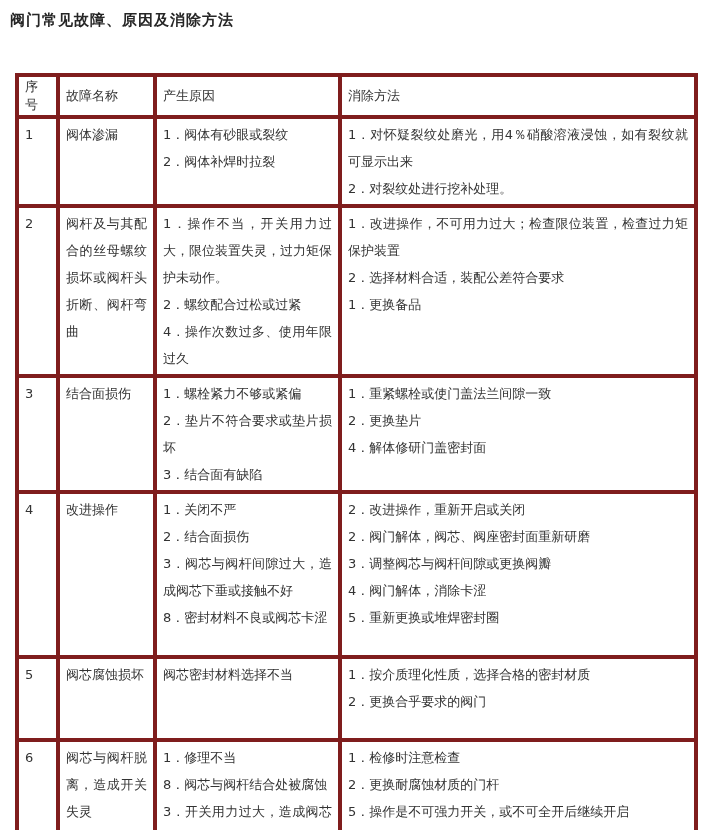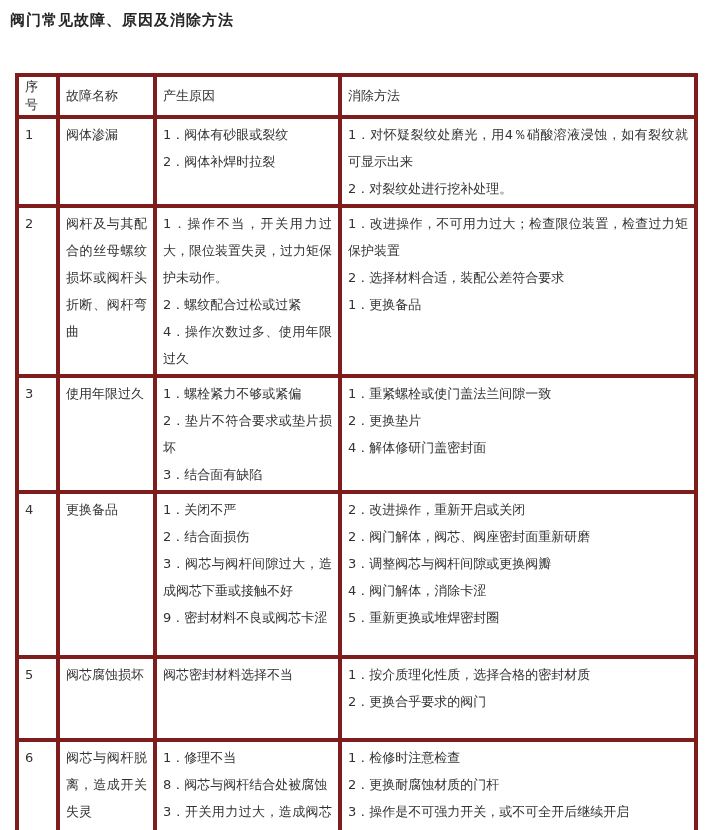--- a/index.html
+++ b/index.html
@@ -116,45 +116,45 @@
           <p class="line">1．改进操作，不可用力过大；检查限位装置，检查过力矩保护装置</p>
           <p class="line">2．选择材料合适，装配公差符合要求</p>
           <p class="line">1．更换备品</p>
         </td>
       </tr>
       <tr class="row-3">
         <td class="cell-no">
           <p class="line">3</p>
         </td>
         <td class="cell-fault">
-          <p class="line">使用年限过久</p>
+          <p class="line">结合面损伤</p>
         </td>
         <td class="cell-cause">
           <p class="line">1．螺栓紧力不够或紧偏</p>
           <p class="line">2．垫片不符合要求或垫片损坏</p>
           <p class="line">3．结合面有缺陷</p>
         </td>
         <td class="cell-remedy">
           <p class="line">1．重紧螺栓或使门盖法兰间隙一致</p>
           <p class="line">2．更换垫片</p>
           <p class="line">4．解体修研门盖密封面</p>
         </td>
       </tr>
       <tr class="row-4">
         <td class="cell-no">
           <p class="line">4</p>
         </td>
         <td class="cell-fault">
-          <p class="line">更换备品</p>
+          <p class="line">改进操作</p>
         </td>
         <td class="cell-cause">
           <p class="line">1．关闭不严</p>
           <p class="line">2．结合面损伤</p>
           <p class="line">3．阀芯与阀杆间隙过大，造成阀芯下垂或接触不好</p>
-          <p class="line">9．密封材料不良或阀芯卡涩</p>
+          <p class="line">8．密封材料不良或阀芯卡涩</p>
         </td>
         <td class="cell-remedy">
           <p class="line">2．改进操作，重新开启或关闭</p>
           <p class="line">2．阀门解体，阀芯、阀座密封面重新研磨</p>
           <p class="line">3．调整阀芯与阀杆间隙或更换阀瓣</p>
           <p class="line">4．阀门解体，消除卡涩</p>
           <p class="line">5．重新更换或堆焊密封圈</p>
         </td>
       </tr>
       <tr class="row-5">
@@ -181,18 +181,18 @@
         </td>
         <td class="cell-cause">
           <p class="line">1．修理不当</p>
           <p class="line">8．阀芯与阀杆结合处被腐蚀</p>
           <p class="line">3．开关用力过大，造成阀芯与阀杆结合处被损坏</p>
           <p class="line">4．阀芯止退垫片松脱、连接部位磨损</p>
         </td>
         <td class="cell-remedy">
           <p class="line">1．检修时注意检查</p>
           <p class="line">2．更换耐腐蚀材质的门杆</p>
-          <p class="line">3．操作是不可强力开关，或不可全开后继续开启</p>
+          <p class="line">5．操作是不可强力开关，或不可全开后继续开启</p>
           <p class="line">4．检查更换损坏备品</p>
         </td>
       </tr>
     </tbody>
 </table>
 
 </body></html>

